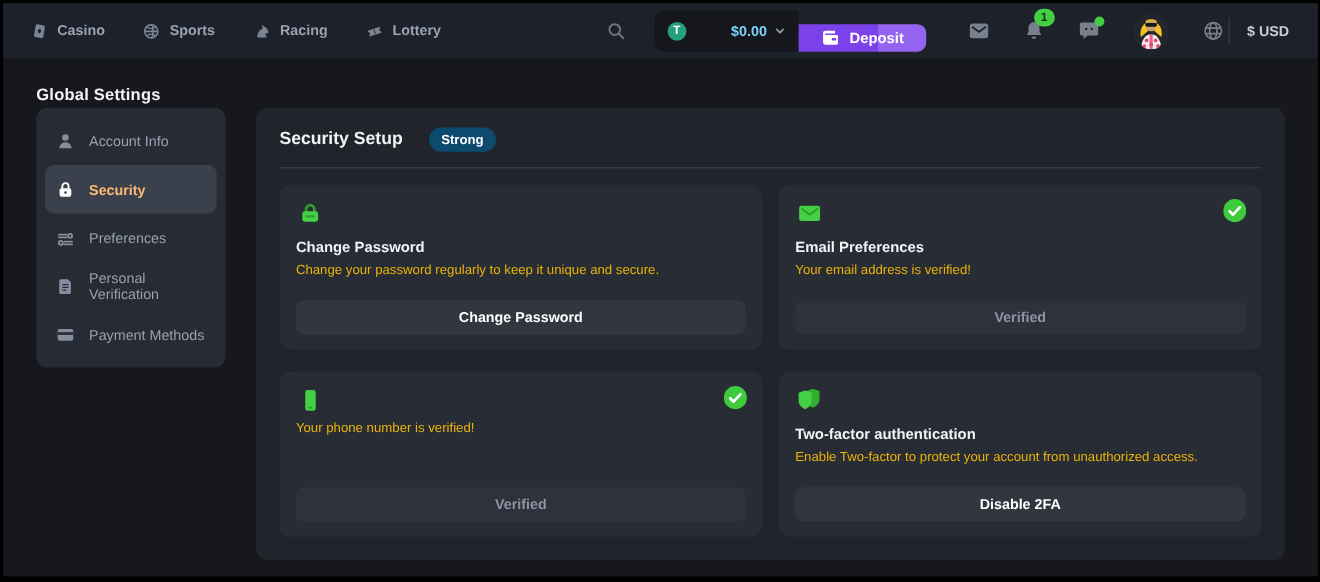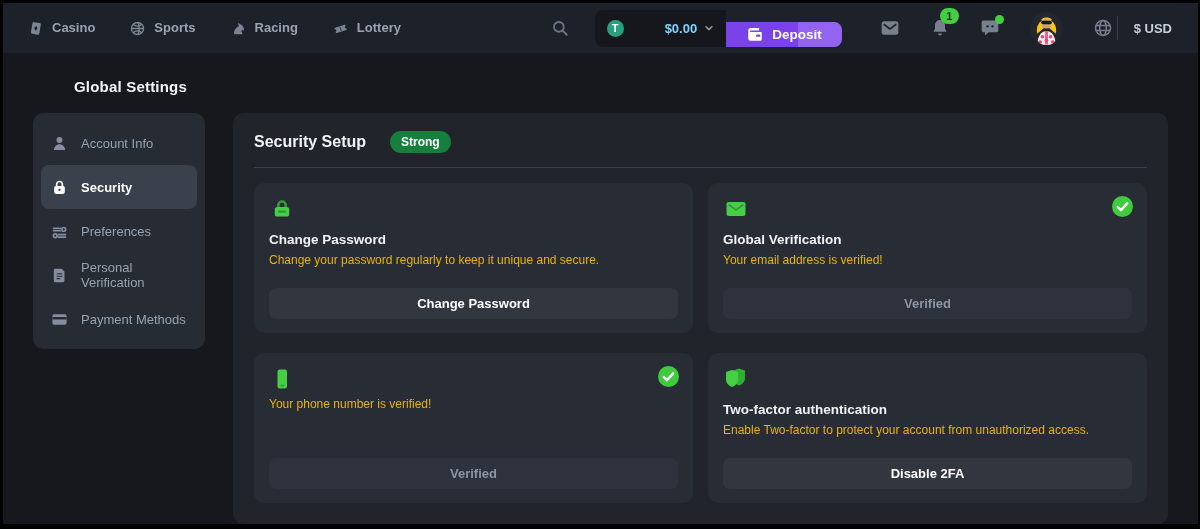--- a/index.html
+++ b/index.html
@@ -31,34 +31,34 @@
   .icon-btn svg { width:100%; height:100%; }
   .badge { position:absolute; top:-10px; right:-9px; min-width:19px; height:16px; background:#43cf43; color:#173018; border-radius:9px; font-size:11px; font-weight:bold; display:flex; align-items:center; justify-content:center; padding:0 5px; }
   .dot { position:absolute; top:-3px; right:-4px; width:9px; height:9px; border-radius:50%; background:#43cf43; }
   .avatar { width:33px; height:33px; border-radius:50%; overflow:hidden; margin-right:30px; cursor:pointer; flex:none; }
   .vdiv { width:1px; height:24px; background:#3a404b; margin:0 16px 0 4px; }
   .currency { display:flex; align-items:center; gap:4px; color:#c7ced9; font-size:13px; font-weight:600; cursor:pointer; }
   .globe-btn { margin-right:0; }
 
   
   .content { padding:25px 30px 0 30px; }
-  .page-title { color:#f1f3f6; font-size:15px; font-weight:bold; letter-spacing:.2px;margin-left:41px; }
-  .cols { display:flex; gap:28px; margin-top:18px; align-items:flex-start; }
+  .page-title { color:#f1f3f6; font-size:15px; font-weight:bold; letter-spacing:.2px; }
+  .cols { display:flex; gap:28px; margin-top:3px; align-items:flex-start; }
 
   .sidebar { width:172px; background:#272b34; border-radius:10px; padding:8px; flex:none; }
   .side-item { height:44px; display:flex; align-items:center; gap:13px; padding:0 10px; border-radius:8px; color:#97a1b1; font-size:13px; cursor:pointer; }
   .side-item .ic { width:17px; height:17px; display:flex; color:#858e9e; flex:none; }
   .side-item svg { width:100%; height:100%; }
-  .side-item.active { background:#3a404c; color:#ffffff; font-weight:bold; }
+  .side-item.active { background:#3a404c; color:#fdba74; font-weight:bold; }
   .side-item.active .ic { color:#ffffff; }
 
   .main-panel { flex:1; background:#21242b; border-radius:10px; padding:18px 21px 20px 21px; min-height:411px; }
   .main-head { display:flex; align-items:center; gap:24px; }
   .main-title { color:#f1f3f6; font-size:16px; font-weight:bold; }
-  .strength-badge { background:#15803d; color:#fff; font-size:12px; font-weight:600; border-radius:12px; padding:4px 11px; }
+  .strength-badge { background:#0c4a6e; color:#fff; font-size:12px; font-weight:600; border-radius:12px; padding:4px 11px; }
   .head-div { height:1px; background:#3a3f4a; margin:14px 0 15px 0; }
 
   .cards { display:grid; grid-template-columns:1fr 1fr; gap:20px 15px; }
   .card { position:relative; background:#282c35; border-radius:10px; padding:14px 15px; height:150px; display:flex; flex-direction:column; }
   .card .big-ic { width:26px; height:24px; }
   .card .big-ic svg { width:100%; height:100%; }
   .card-check { position:absolute; top:13px; right:14px; width:21px; height:21px; }
   .card-check svg { width:100%; height:100%; }
   .card-title { color:#f1f3f6; font-size:13.5px; font-weight:bold; margin-top:11px; }
   .card-desc { color:#eab308; font-size:12px; margin-top:6px; }
@@ -282,21 +282,21 @@
                   <rect x="2.5" y="5" width="19" height="14" rx="2.2" fill="#45cf45"></rect>
                   <path d="M4.5 7.5L12 13l7.5-5.5" stroke="#2f9e2f" stroke-width="1.8" fill="none"></path>
                 </svg>
             </span>
             <span class="card-check">
               <svg viewBox="0 0 20 20">
                   <circle cx="10" cy="10" r="10" fill="#3ecb3e"></circle>
                   <path d="M5.5 10.5l3 3 6-6.5" stroke="#fff" stroke-width="2.3" fill="none" stroke-linecap="round" stroke-linejoin="round"></path>
                 </svg>
             </span>
-            <div class="card-title">Global Verification</div>
+            <div class="card-title">Email Preferences</div>
             <div class="card-desc">Your email address is verified!</div>
             <button class="card-btn muted">Verified</button>
           </div>
 
           <div class="card">
             <span class="big-ic">
               <svg viewBox="0 0 24 24">
                   <rect x="7.5" y="2.5" width="9.5" height="19" rx="2.2" fill="#45cf45"></rect>
                   <rect x="10.3" y="17.8" width="4" height="1.6" rx=".8" fill="#2f9e2f"></rect>
                 </svg>

